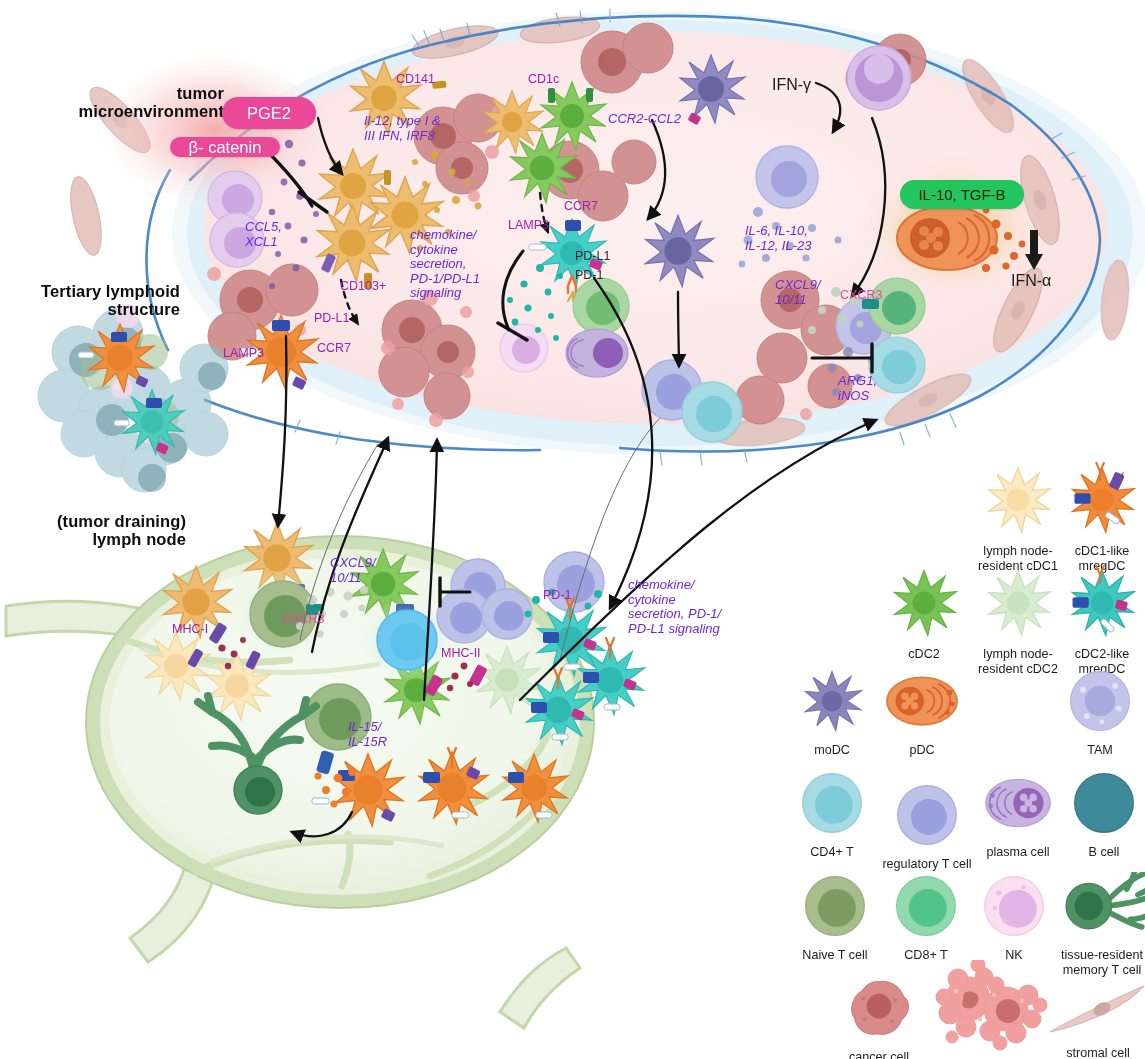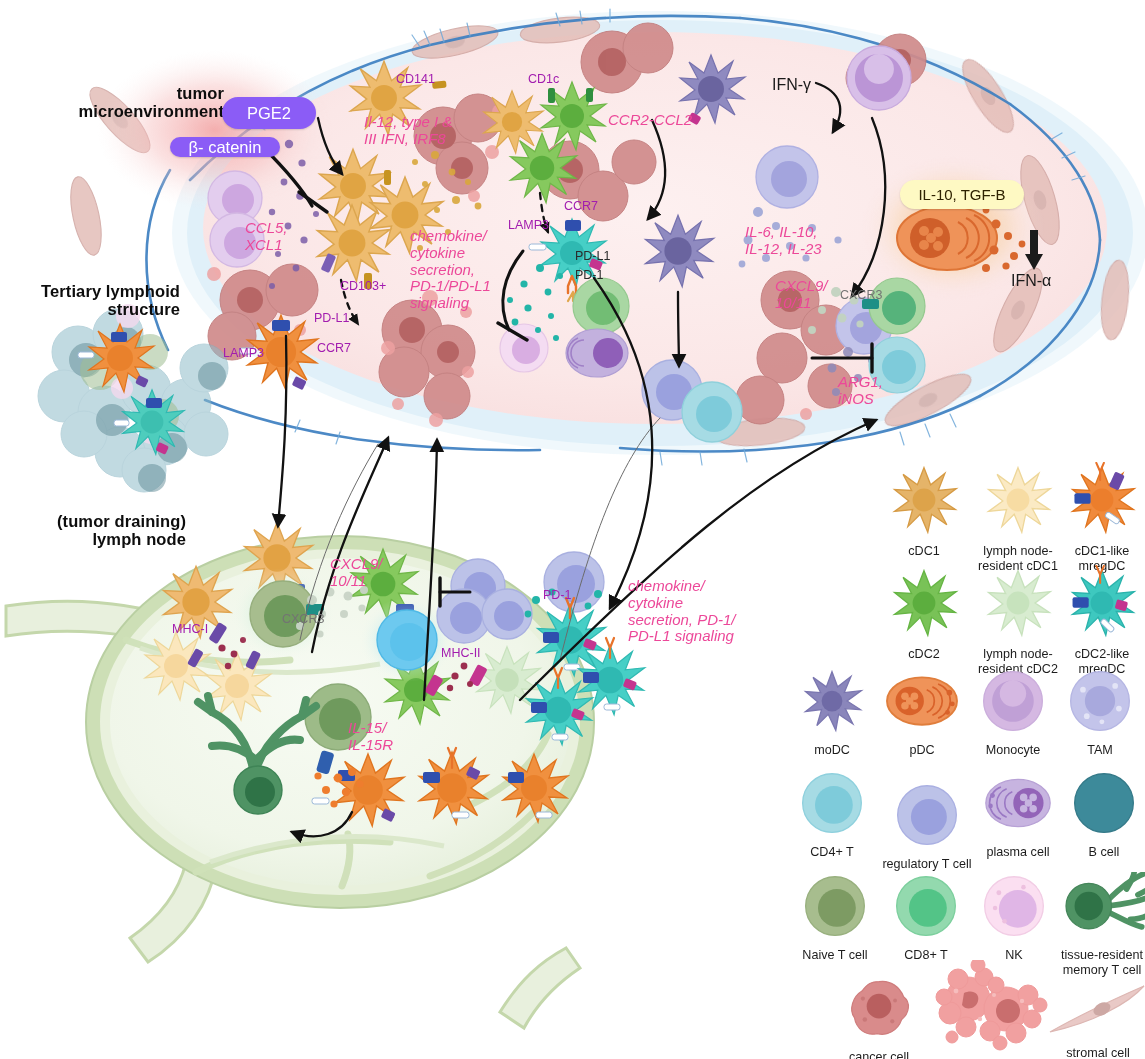--- a/index.html
+++ b/index.html
@@ -42,52 +42,52 @@
   .region-title {
     font-weight: bold;
     font-size: 16.5px;
     color: #0d0d0d;
     letter-spacing: .1px;
   }
   .region-title.right { text-align: right; }
 
   .ital {
     font-style: italic;
-    font-size: 15px;
-    color: #ec4899;
+    font-size: 13px;
+    color: #6d28d9;
     font-weight: 400;
   }
   .plain {
     font-size: 16px;
     color: #1a1a1a;
   }
   .marker {
     font-size: 12.5px;
     color: #a21caf;
   }
-  .marker.brown { color: #737373; }
+  .marker.brown { color: #ec4899; }
   .marker.pdl { color: #2b2b2b; }
 
   
   .pill {
     position: absolute;
     display: flex;
     align-items: center;
     justify-content: center;
     border-radius: 999px;
     font-size: 16.5px;
     white-space: pre;
   }
   .pill-red {
-    background: #8b5cf6;
+    background: #ec4899;
     color: #ffffff;
     box-shadow: 0 1px 2px rgba(0,0,0,.14);
   }
   .pill-gold {
-    background: #fef9c3;
+    background: #22c55e;
     color: #2e2200;
     box-shadow: 0 1px 2px rgba(0,0,0,.14);
   }
 
   
   #legend {
     position: absolute;
     left: 782px;
     top: 462px;
     width: 363px;
@@ -839,27 +839,20 @@
 secretion, PD-1/
 PD-L1 signaling</div>
 
     <div class="lbl marker" style="left:172px; top:622px;">MHC-I</div>
     <div class="lbl marker" style="left:441px; top:646px;">MHC-II</div>
     <div class="lbl marker brown" style="left:282px; top:612px;">CXCR3</div>
     <div class="lbl marker" style="left:543px; top:588px;">PD-1</div>
 
     <div id="legend">
 
-      <div class="leg-item" style="left:88px; top:0px; width:108px;">
-        <svg class="leg-art" width="86" height="76" viewBox="-42 -40 84 80">
-          <path d="M0,-34 L7,-16 L22,-28 L15,-10 L34,-12 L18,0 L33,10 L15,9 L24,26 L8,15 L4,34 L-4,15 L-17,28 L-12,10 L-31,12 L-16,1 L-31,-11 L-13,-10 L-22,-27 L-7,-16 Z" fill="#e5b469" stroke="#d69b45" stroke-width="1.4"></path>
-          <circle cx="0" cy="0" r="12" fill="#dda34a"></circle>
-        </svg>
-        <div class="leg-cap">cDC1</div>
-      </div>
 
       <div class="leg-item" style="left:172px; top:0px; width:128px;">
         <svg class="leg-art" width="86" height="76" viewBox="-42 -40 84 80">
           <path d="M0,-34 L7,-16 L22,-28 L15,-10 L34,-12 L18,0 L33,10 L15,9 L24,26 L8,15 L4,34 L-4,15 L-17,28 L-12,10 L-31,12 L-16,1 L-31,-11 L-13,-10 L-22,-27 L-7,-16 Z" fill="#fbeac4" stroke="#eed79a" stroke-width="1.4"></path>
           <circle cx="0" cy="0" r="12" fill="#f7dca3"></circle>
         </svg>
         <div class="leg-cap">lymph node-
 resident cDC1</div>
       </div>
 
@@ -932,27 +925,20 @@
           </g>
           <g fill="#d9622a">
               <circle cx="29" cy="-9" r="3"></circle>
               <circle cx="32" cy="3" r="2.6"></circle>
               <circle cx="27" cy="12" r="2.6"></circle>
             </g>
         </svg>
         <div class="leg-cap">pDC</div>
       </div>
 
-      <div class="leg-item" style="left:182px; top:205px; width:98px;">
-        <svg class="leg-art" width="82" height="70" viewBox="-40 -36 80 74">
-          <circle cx="0" cy="0" r="31" fill="#d5b8e2" stroke="#cbaedc" stroke-width="1.4"></circle>
-          <path d="M0,-22 a22,22 0 1 1 -0.1,0 a14,14 0 1 0 0.1,0 Z" fill="#c0a0d6"></path>
-        </svg>
-        <div class="leg-cap">Monocyte</div>
-      </div>
 
       <div class="leg-item" style="left:272px; top:205px; width:92px;">
         <svg class="leg-art" width="82" height="70" viewBox="-40 -36 80 74">
           <circle cx="0" cy="0" r="31" fill="#c3c4ea" stroke="#b5b6e3" stroke-width="1.4"></circle>
           <circle cx="0" cy="0" r="16" fill="#a8a9dd"></circle>
           <g fill="#e3e4f6">
               <circle cx="-18" cy="-12" r="3"></circle>
               <circle cx="16" cy="-16" r="3"></circle>
           <circle cx="20" cy="8" r="3"></circle>
               <circle cx="-14" cy="16" r="3"></circle>

